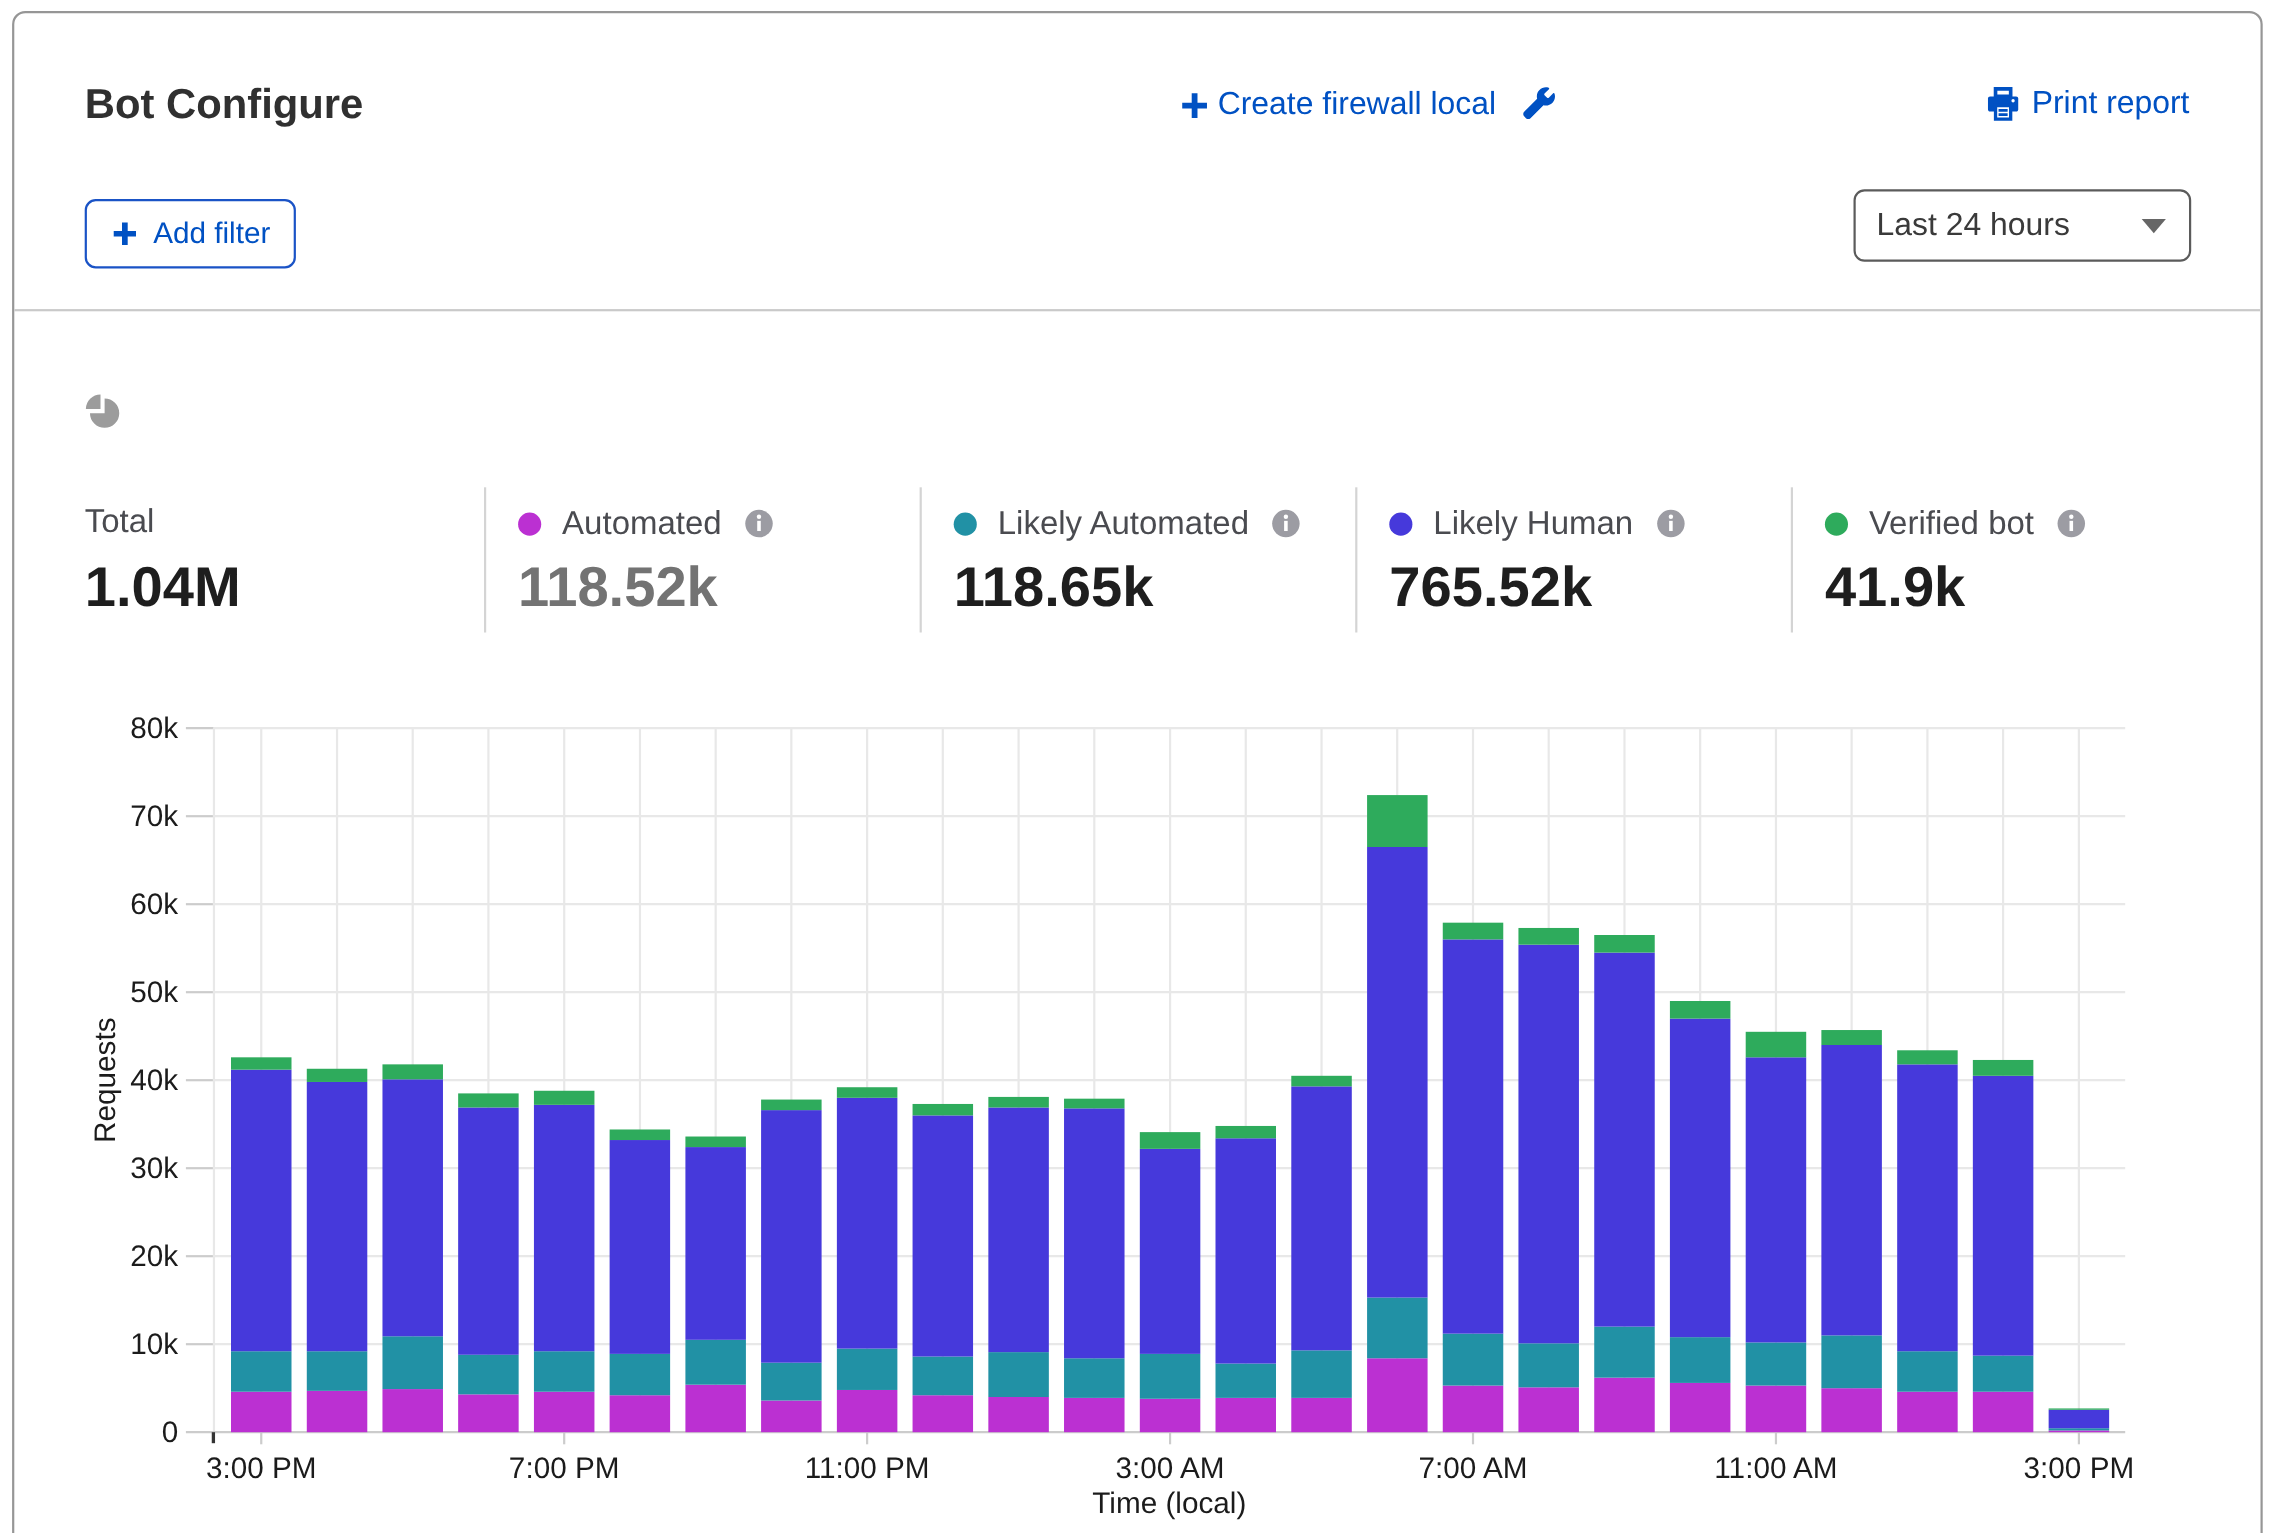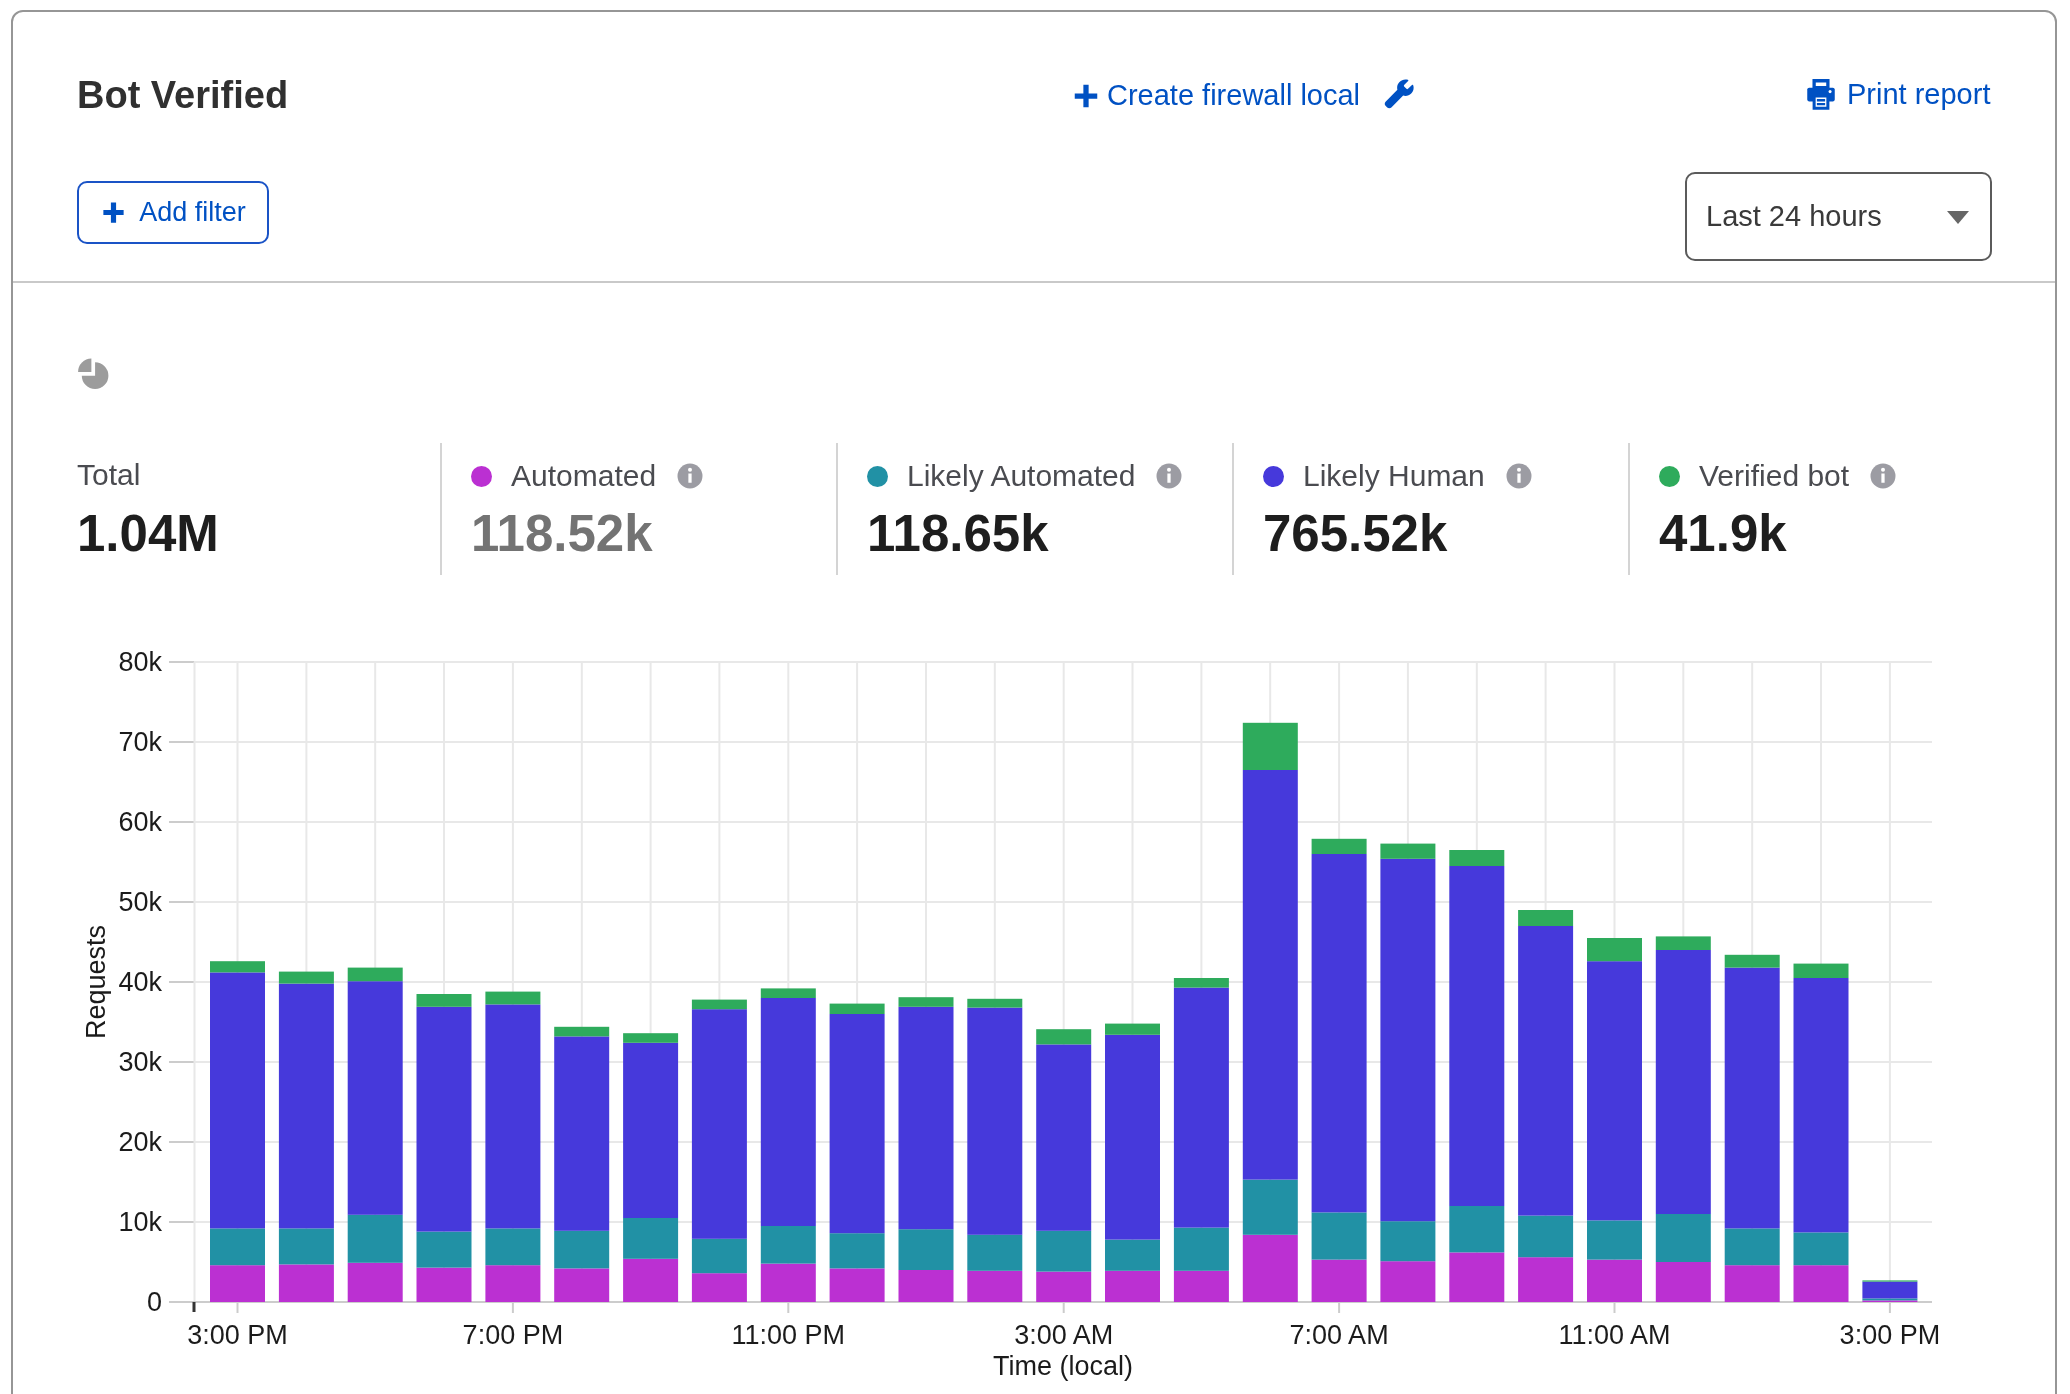--- a/index.html
+++ b/index.html
@@ -4,21 +4,21 @@
 * { margin:0; padding:0; box-sizing:border-box; }
 html,body { width:2070px; height:1394px; background:#fff; overflow:hidden;
   font-family:"Liberation Sans", sans-serif; }
 .abs { position:absolute; }
 svg text { font-family:"Liberation Sans", sans-serif; }
 </style></head>
 <body>
 <div class="abs" style="left:11px;top:10px;width:2046px;height:1600px;border:2px solid #969696;border-radius:12px"></div>
 <div class="abs" style="left:13px;top:281px;width:2042px;height:2px;background:#c9c9c9"></div>
 
-<div class="abs" style="left:77px;top:74px;font-size:38px;font-weight:700;color:#303030">Bot Verified</div>
+<div class="abs" style="left:77px;top:74px;font-size:38px;font-weight:700;color:#303030">Bot Configure</div>
 
 <div class="abs" style="left:1071px;top:79px;display:flex;align-items:center;gap:6px;color:#0051c3;font-size:29px">
   <svg width="30" height="30" viewBox="0 0 24 24">
       <path d="M12 3v18M3 12h18" stroke="#0051c3" stroke-width="4.2" fill="none"></path>
     </svg>
     <span>Create firewall local</span>
   </div>
 <div class="abs" style="left:1382px;top:78px;display:flex;align-items:center;gap:7px;color:#0051c3;font-size:29px">
   <svg width="33" height="33" viewBox="0 0 24 24" fill="#0051c3">
       <path d="M22.7 5.2c-.1-.4-.6-.5-.9-.2l-2.9 2.9c-.3.3-.8.3-1.1 0l-1.7-1.7c-.3-.3-.3-.8 0-1.1l2.9-2.9c.3-.3.2-.8-.2-.9C18.2 1.1 17.6 1 17 1c-3.3 0-6 2.7-6 6 0 .6.1 1.1.2 1.6L2.6 17.2c-.8.8-.8 2.2 0 3l1.2 1.2c.8.8 2.2.8 3 0l8.6-8.6c.5.2 1 .2 1.6.2 3.3 0 6-2.7 6-6 0-.6-.1-1.2-.3-1.8z"></path>
@@ -35,21 +35,21 @@
     <span>Print report</span>
   </div>
 
 <div class="abs" style="left:77px;top:181px;width:192px;height:63px;border:2px solid #1a53c6;border-radius:10px;display:flex;align-items:center;justify-content:center;gap:12px;color:#0051c3;font-size:27px">
   <svg width="27" height="27" viewBox="0 0 24 24">
       <path d="M12 3v18M3 12h18" stroke="#0051c3" stroke-width="4.6" fill="none"></path>
     </svg>
     <span>Add filter</span>
   </div>
 
-<div class="abs" style="left:1685px;top:172px;width:307px;height:89px;border:2px solid #5b5b5b;border-radius:10px;display:flex;align-items:center;padding:0 19px;font-size:29px;color:#3a3a3a">
+<div class="abs" style="left:1685px;top:172px;width:307px;height:66px;border:2px solid #5b5b5b;border-radius:10px;display:flex;align-items:center;padding:0 19px;font-size:29px;color:#3a3a3a">
   <span>Last 24 hours</span>
     <span style="margin-left:auto"><svg width="26" height="18" viewBox="0 0 26 18">
         <path d="M2 3h22L13 16z" fill="#666"></path>
       </svg></span>
   </div>
 
 <div class="abs" style="left:77px;top:358px;display:flex;align-items:center;gap:19px">
     <svg width="33" height="33" viewBox="0 0 31 31" style="margin-top:-1px">
       <path d="M17 5 A12.5 12.5 0 1 1 4.5 17.5 L17 17.5 Z" fill="#9c9c9c"></path>
       <path d="M13.5 1.5 A12.5 12.5 0 0 0 1 14 L13.5 14 Z" fill="#9c9c9c"></path>

